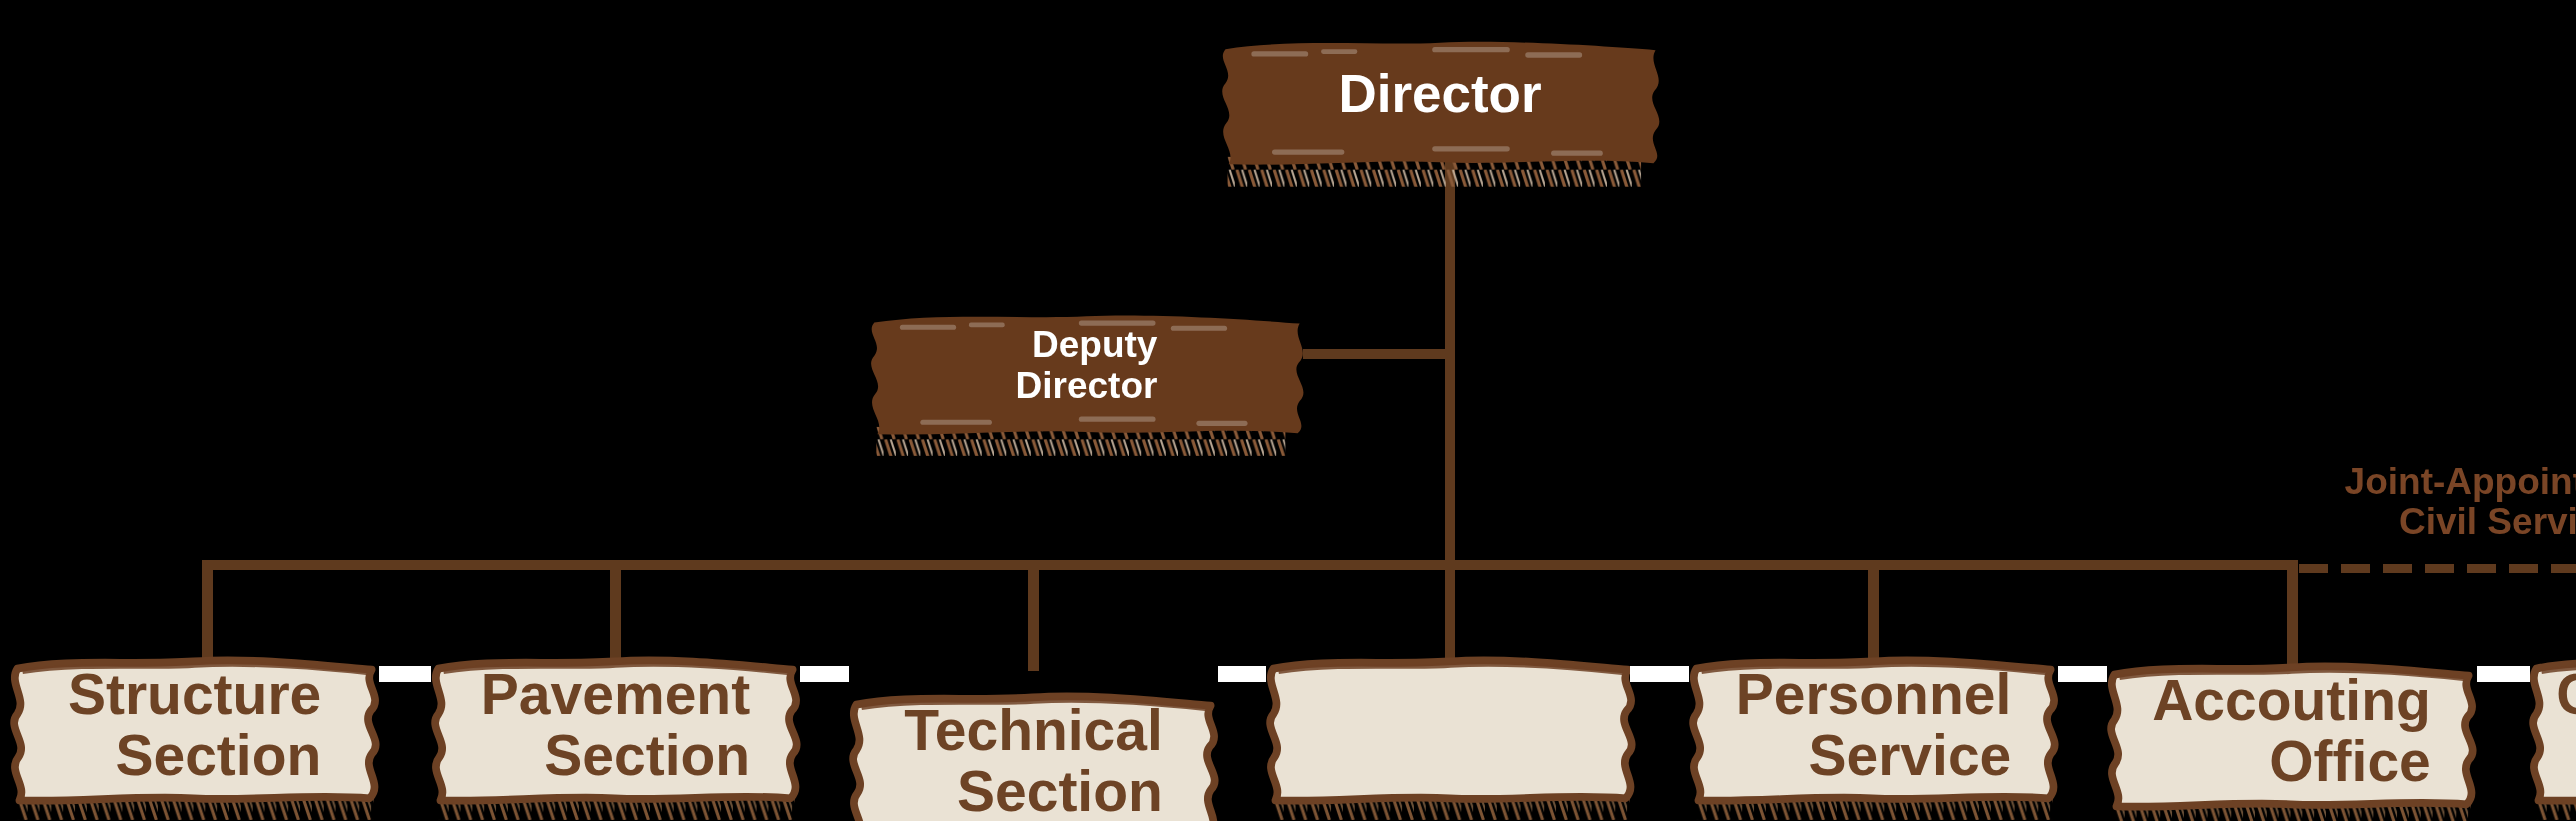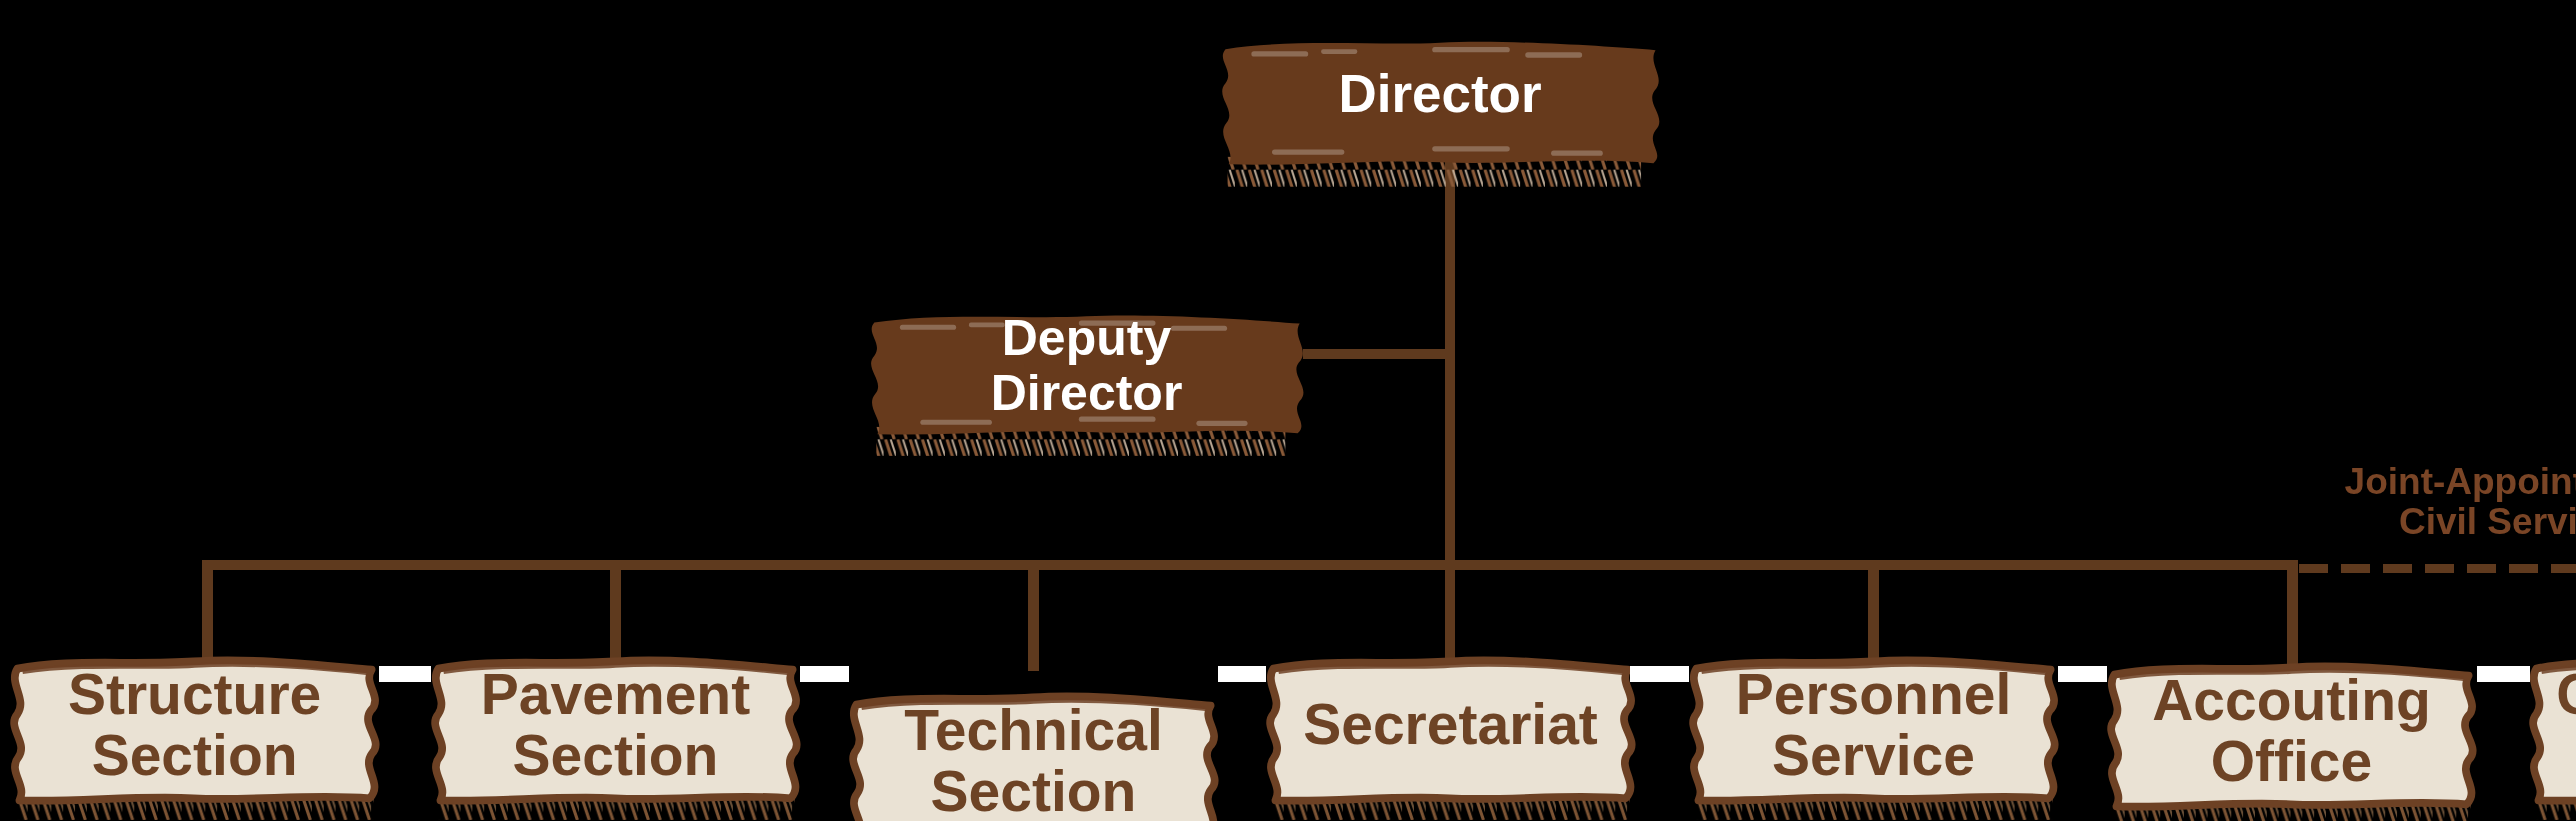--- a/index.html
+++ b/index.html
@@ -17,24 +17,24 @@
     font-family:"Liberation Sans",sans-serif;overflow:hidden;
   }
   .connector{position:absolute;background:var(--line);z-index:1;}
   .dash-h{position:absolute;z-index:1;
     background:repeating-linear-gradient(90deg,var(--line) 0 29px,transparent 29px 42px);}
   .gap-bar{position:absolute;background:#ffffff;height:15.5px;top:666px;z-index:3;}
   .node{position:absolute;z-index:2;}
   .node svg{position:absolute;left:0;top:0;width:100%;height:100%;}
   .label{
     position:absolute;display:flex;align-items:center;justify-content:center;
-    text-align:center;white-space:pre-line;font-weight:700;z-index:2;
+    text-align:right;white-space:pre-line;font-weight:700;z-index:2;
   }
   .dark-label{color:#ffffff;left:0;right:0;top:0;bottom:33px;font-size:53px;line-height:1.1;}
-  .deputy .dark-label{font-size:50px;}
+  .deputy .dark-label{font-size:37px;}
   .light-label{color:var(--text-light);left:0;right:0;top:14.4px;bottom:33px;font-size:57px;line-height:1.06;}
   .annotation{
     position:absolute;color:var(--ann);font-weight:700;font-size:37px;line-height:1.08;
     text-align:center;white-space:pre-line;z-index:2;
   }
 </style>
 </head>
 <body>
 
 <svg width="0" height="0" style="position:absolute" aria-hidden="true">
@@ -123,21 +123,20 @@
     <svg viewBox="0 0 740 338" preserveAspectRatio="none">
         <use href="#box-light"></use>
       </svg>
     <div class="label light-label">Technical
 Section</div>
   </div>
   <div class="node light" style="left:1260px;top:647px;width:381px;height:174px">
     <svg viewBox="0 0 740 338" preserveAspectRatio="none">
         <use href="#box-light"></use>
       </svg>
-    <div class="label light-label">Secretariat</div>
   </div>
   <div class="node light" style="left:1683px;top:647px;width:381px;height:174px">
     <svg viewBox="0 0 740 338" preserveAspectRatio="none">
         <use href="#box-light"></use>
       </svg>
     <div class="label light-label">Personnel
 Service</div>
   </div>
   <div class="node light" style="left:2101px;top:653px;width:381px;height:174px">
     <svg viewBox="0 0 740 338" preserveAspectRatio="none">

